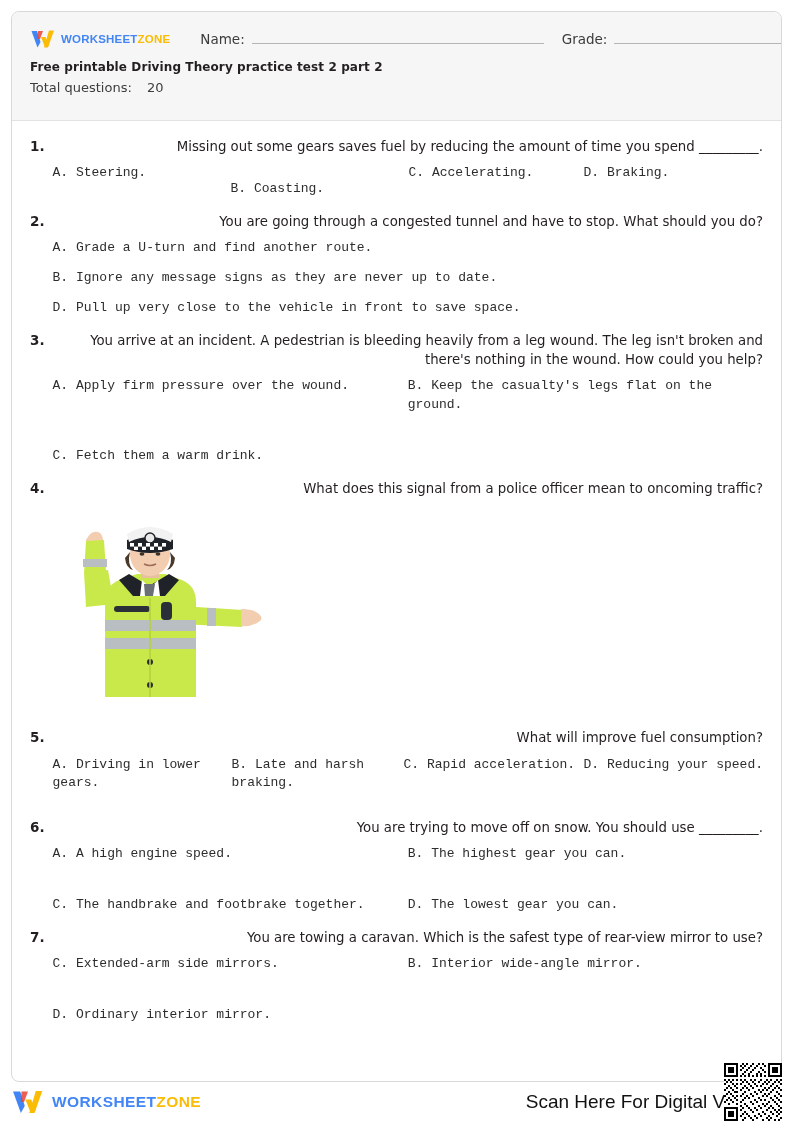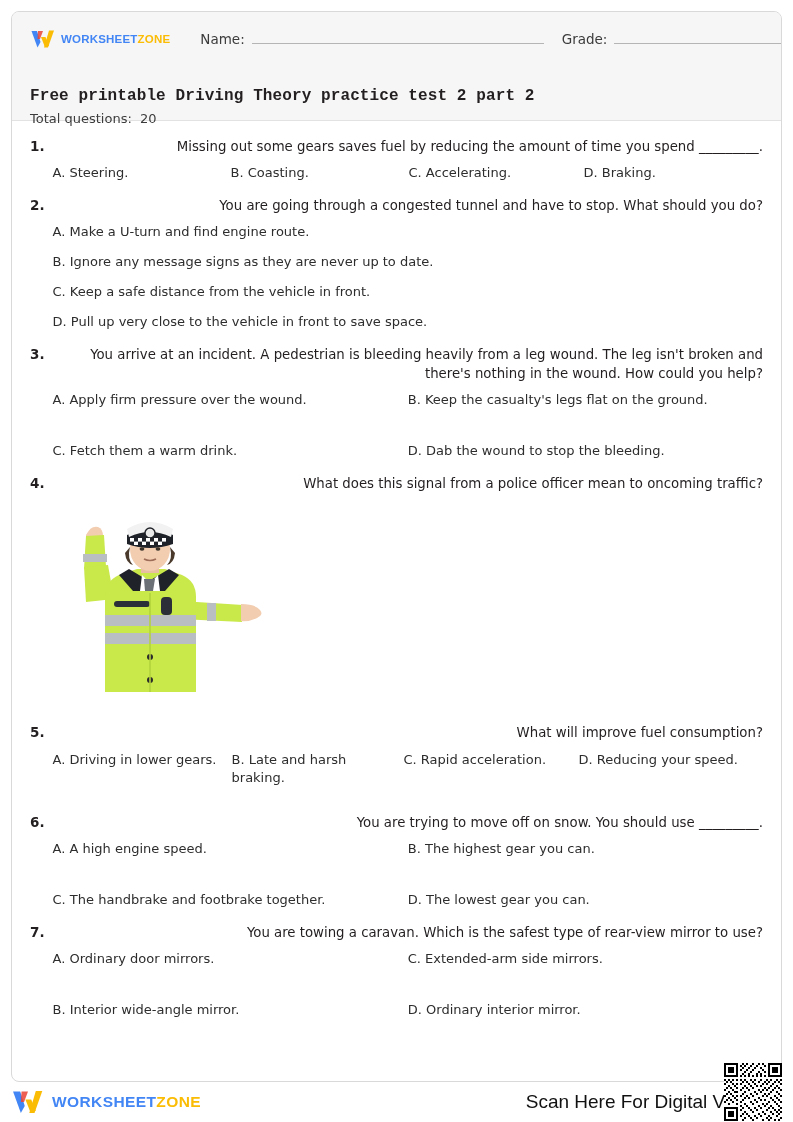--- a/index.html
+++ b/index.html
@@ -72,33 +72,32 @@
   .field-rule {
     border-bottom: 1px solid #b5b5b5;
     height: 13px;
     margin-left: 7px;
   }
   .rule-name { width: 292px; }
   .rule-grade { width: 200px; }
   .field-grade { margin-left: 18px; }
 
   .header-title {
-    margin-top: 35px;
-    font-size: 16px;
+    margin-top: 8px;
+    font-size: 12px;
     font-weight: 700;
     color: #231f20;
     letter-spacing: .1px;
-    font-family: Liberation Mono, monospace;
   }
   .header-meta {
     margin-top: 6px;
     font-size: 13px;
     color: #3c3c3c;
   }
-  .header-meta .count { margin-left: 4px; }
+  .header-meta .count { margin-left: 11px; }
 
   
   .body { padding: 16px 18px 0 18px; }
 
   .q {
     display: flex;
     margin-bottom: 13px;
   }
   .q-num {
     flex: 0 0 20px;
@@ -111,42 +110,42 @@
   }
   .q-body { flex: 1 1 auto; }
   .q-text {
     font-size: 13.3px;
     line-height: 1.45;
     color: #231f20;
     margin-bottom: 4px;
     text-align: right;
   }
 
-  .opts { margin-top: 8px; }
+  .opts { margin-top: 8px; font-family: Liberation Mono, monospace; }
   .opt {
     font-size: 13px;
     line-height: 1.45;
     color: #2d2d2d;
     margin-bottom: 10px;
   }
   
   .opts.cols4 { display: flex; }
   .opts.cols4 .opt { margin-bottom: 0; }
   .opts.cols4 .opt:nth-child(1) { flex: 0 0 178px; }
-  .opts.cols4 .opt:nth-child(2) { flex: 0 0 178px; }
+  .opts.cols4 .opt:nth-child(2) { flex: 0 0 178px; margin-top: 16px; }
   .opts.cols4 .opt:nth-child(3) { flex: 0 0 175px; }
   .opts.cols4 .opt:nth-child(4) { flex: 1 1 auto; }
 
   
   .opts.cols4tight { display: flex; }
   .opts.cols4tight .opt { margin-bottom: 12px; }
   .opts.cols4tight .opt:nth-child(1) { flex: 0 0 179px; }
   .opts.cols4tight .opt:nth-child(2) { flex: 0 0 172px; }
   .opts.cols4tight .opt:nth-child(3) { flex: 0 0 175px; }
-  .opts.cols4tight .opt:nth-child(4) { flex: 1 1 auto; }
+  .opts.cols4tight .opt:nth-child(4) { flex: 1 1 auto; text-align: right; }
 
   
   .opts.cols2 { display: flex; flex-wrap: wrap; }
   .opts.cols2 .opt { flex: 0 0 50%; margin-bottom: 12px; }
   .opts.cols2 .opt:nth-child(n+3) { margin-bottom: 0; margin-top: 20px; }
 
   
   .opts.stack .opt { margin-bottom: 11px; }
   .opts.stack .opt:last-child { margin-bottom: 0; }
 
@@ -233,37 +232,35 @@
           <div class="opt">D. Braking.</div>
         </div>
       </div>
     </div>
 
     <div class="q">
       <div class="q-num">2.</div>
       <div class="q-body">
         <div class="q-text">You are going through a congested tunnel and have to stop. What should you do?</div>
         <div class="opts stack">
-          <div class="opt">A. Make a U-turn and find engine route.</div>
+          <div class="opt">A. Grade a U-turn and find another route.</div>
           <div class="opt">B. Ignore any message signs as they are never up to date.</div>
-          <div class="opt">C. Keep a safe distance from the vehicle in front.</div>
           <div class="opt">D. Pull up very close to the vehicle in front to save space.</div>
         </div>
       </div>
     </div>
 
     <div class="q">
       <div class="q-num">3.</div>
       <div class="q-body">
         <div class="q-text">You arrive at an incident. A pedestrian is bleeding heavily from a leg wound. The leg isn't broken and there's nothing in the wound. How could you help?</div>
         <div class="opts cols2">
           <div class="opt">A. Apply firm pressure over the wound.</div>
           <div class="opt">B. Keep the casualty's legs flat on the ground.</div>
           <div class="opt">C. Fetch them a warm drink.</div>
-          <div class="opt">D. Dab the wound to stop the bleeding.</div>
         </div>
       </div>
     </div>
 
     <div class="q">
       <div class="q-num">4.</div>
       <div class="q-body">
         <div class="q-text">What does this signal from a police officer mean to oncoming traffic?</div>
 
         <div class="figure">
@@ -353,21 +350,20 @@
           <div class="opt">D. The lowest gear you can.</div>
         </div>
       </div>
     </div>
 
     <div class="q">
       <div class="q-num">7.</div>
       <div class="q-body">
         <div class="q-text">You are towing a caravan. Which is the safest type of rear-view mirror to use?</div>
         <div class="opts cols2">
-          <div class="opt">A. Ordinary door mirrors.</div>
           <div class="opt">C. Extended-arm side mirrors.</div>
           <div class="opt">B. Interior wide-angle mirror.</div>
           <div class="opt">D. Ordinary interior mirror.</div>
         </div>
       </div>
     </div>
 
   </div>
 </div>
 

